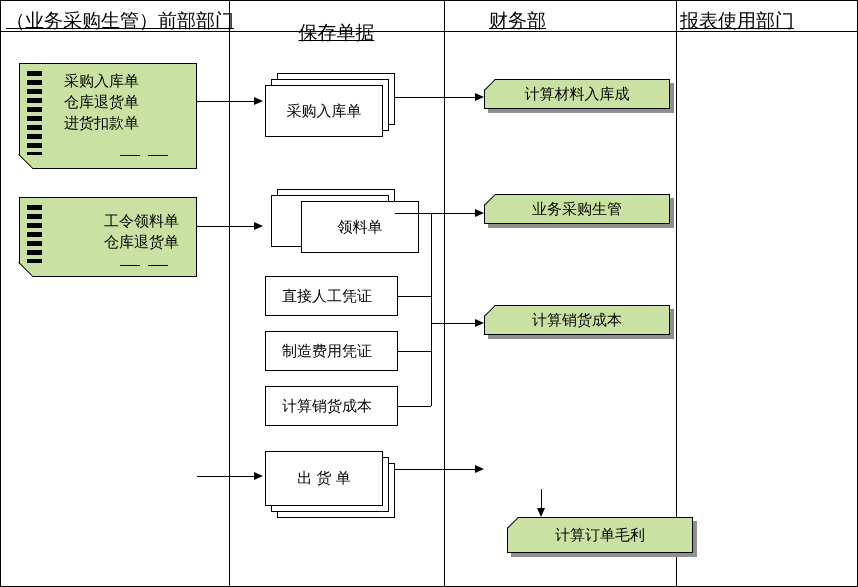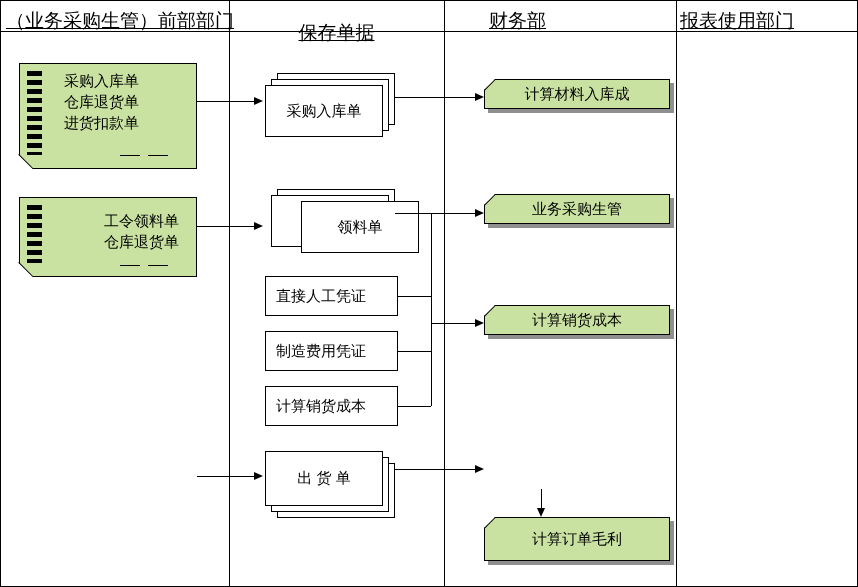--- a/index.html
+++ b/index.html
@@ -24,21 +24,21 @@
   .fold-edge{position:absolute;left:-1px;bottom:13px;width:20px;height:1px;background:#000;
     transform-origin:0 0;transform:rotate(45deg);}
 
   
   .stack{position:absolute;}
   .page{position:absolute;width:118px;height:52px;background:#fff;border:1px solid #000;box-sizing:border-box;}
   .page.front{display:flex;align-items:center;justify-content:center;font-size:15px;white-space:nowrap;}
 
   
   .voucher{position:absolute;width:133px;height:40px;background:#fff;border:1px solid #000;
-    box-sizing:border-box;display:flex;align-items:center;padding-left:10px;font-size:15px;white-space:nowrap;}
+    box-sizing:border-box;display:flex;align-items:center;padding-left:16px;font-size:15px;white-space:nowrap;}
 
   
   .gdoc{position:absolute;width:186px;height:30px;background:#c9e2a1;border:1px solid #000;
     box-sizing:border-box;box-shadow:4px 4px 0 0 #8f8f8f;
     display:flex;align-items:center;justify-content:center;font-size:15px;white-space:nowrap;}
   .cut-cover{position:absolute;left:-1px;top:-1px;width:0;height:0;
     border-top:11px solid #fff;border-right:11px solid transparent;}
   .cut-edge{position:absolute;left:-1px;top:10px;width:15px;height:1px;background:#000;
     transform-origin:0 0;transform:rotate(-45deg);}
 
@@ -124,21 +124,21 @@
   <div class="gdoc" style="left:483px;top:193px;">
     <span class="cut-cover"></span>
     <span class="cut-edge"></span>
     <span>业务采购生管</span>
   </div>
   <div class="gdoc" style="left:483px;top:304px;">
     <span class="cut-cover"></span>
     <span class="cut-edge"></span>
     <span>计算销货成本</span>
   </div>
-  <div class="gdoc" style="left:483px;top:516px;height:44px;font-family:Liberation Mono, monospace;">
+  <div class="gdoc" style="left:506px;top:516px;height:36px;font-family:Liberation Mono, monospace;">
     <span class="cut-cover"></span>
     <span class="cut-edge"></span>
     <span>计算订单毛利</span>
   </div>
 
 
   <div class="line-h ah-right" style="left:196px;top:100px;width:57px;"></div>
   <div class="line-h ah-right" style="left:394px;top:96px;width:80px;"></div>
 
   <div class="line-h ah-right" style="left:196px;top:225px;width:57px;"></div>

